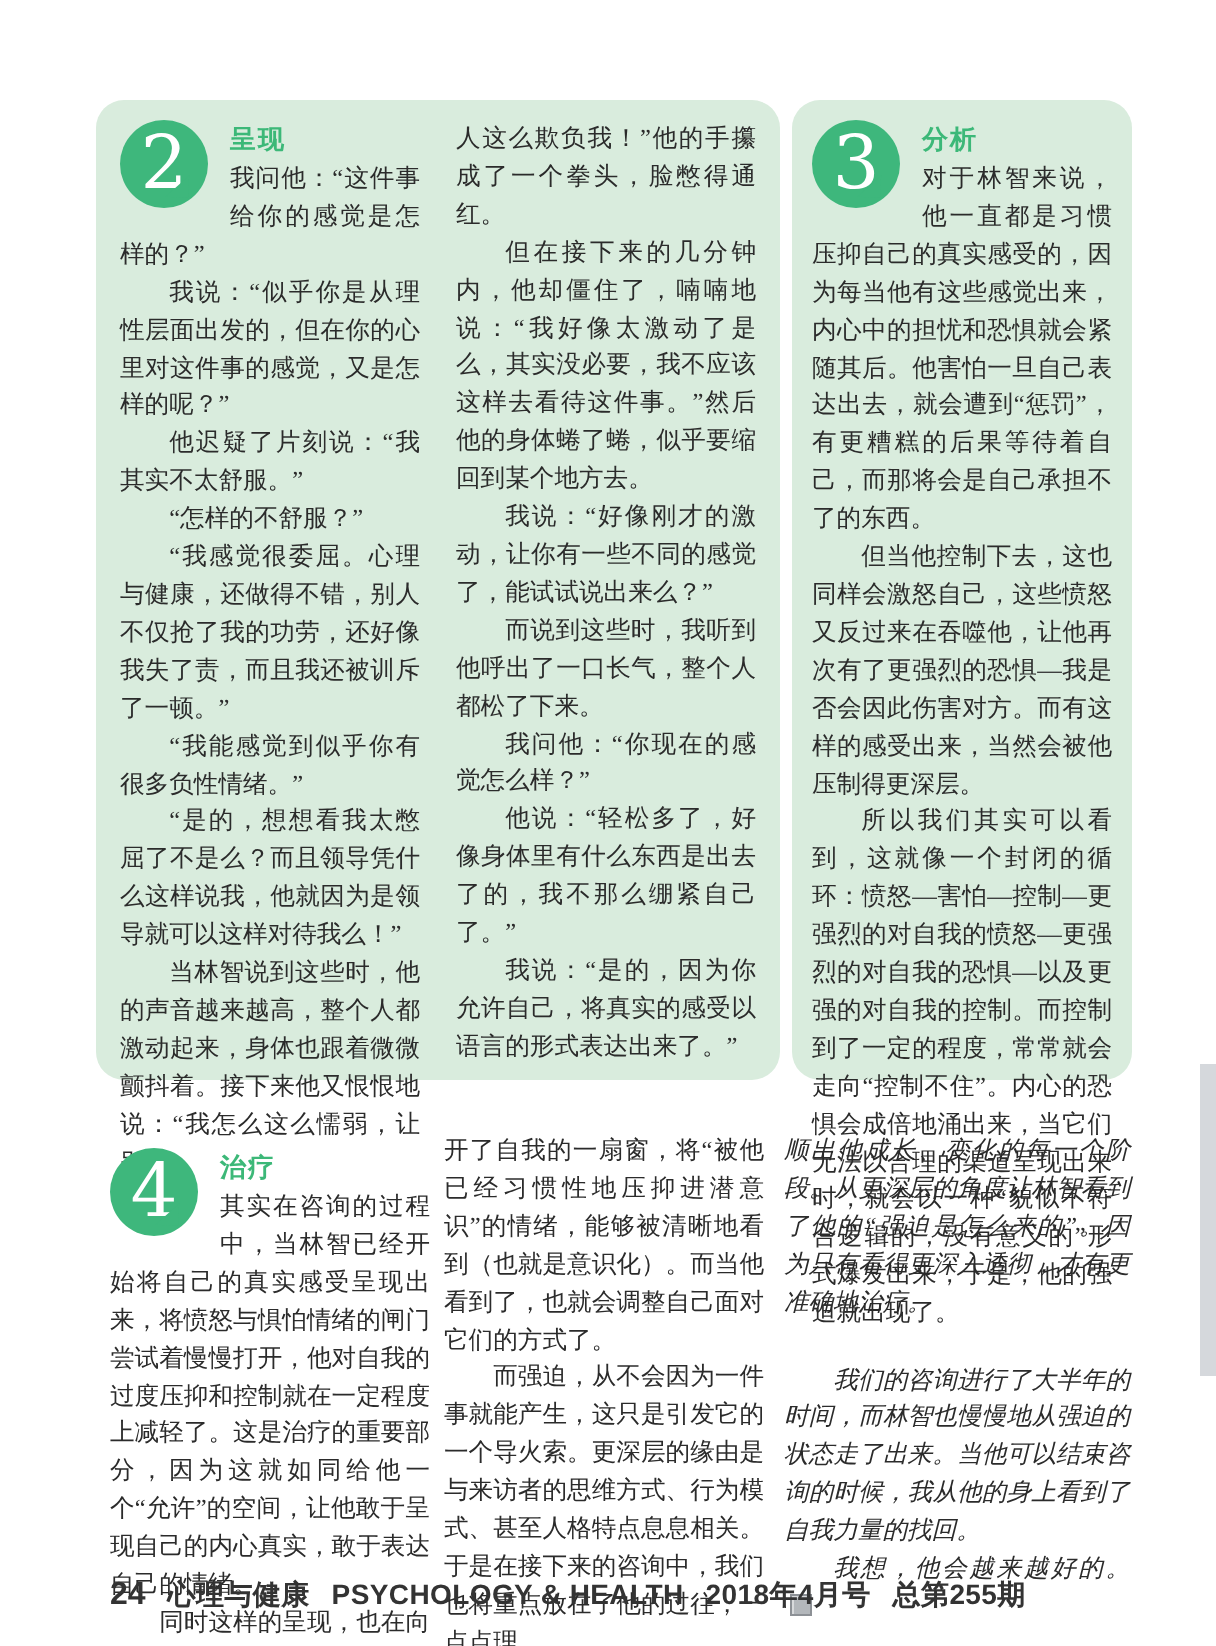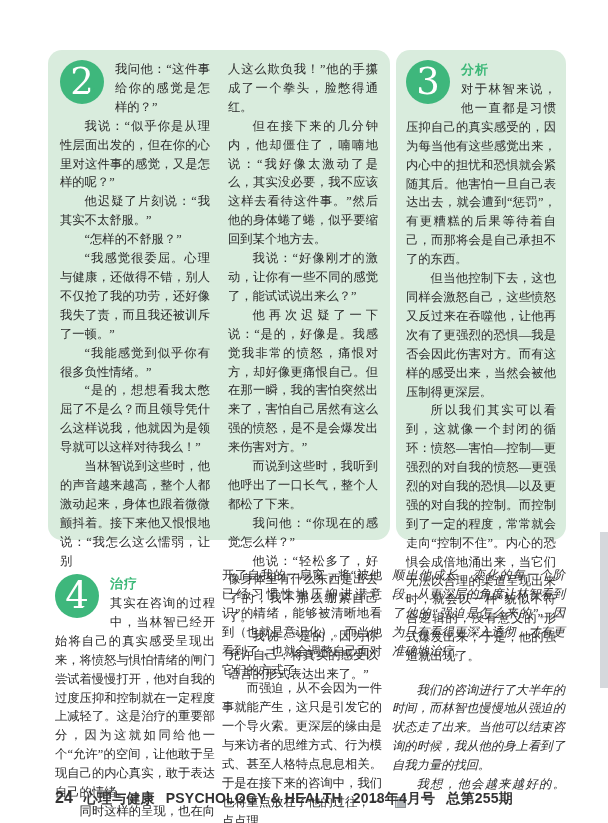--- a/index.html
+++ b/index.html
@@ -61,34 +61,34 @@
 </head>
 <body>
 
 <div class="page">
 
   <div class="greenbox" id="box-s2">
     <div class="col">
       <div class="badge">
         <div class="circle">2</div>
       </div>
+      <div class="sec-title">呈现</div>
       <p class="cont">我问他：“这件事给你的感觉是怎样的？”</p>
       <p>我说：“似乎你是从理性层面出发的，但在你的心里对这件事的感觉，又是怎样的呢？”</p>
       <p>他迟疑了片刻说：“我其实不太舒服。”</p>
       <p>“怎样的不舒服？”</p>
       <p>“我感觉很委屈。心理与健康，还做得不错，别人不仅抢了我的功劳，还好像我失了责，而且我还被训斥了一顿。”</p>
       <p>“我能感觉到似乎你有很多负性情绪。”</p>
       <p>“是的，想想看我太憋屈了不是么？而且领导凭什么这样说我，他就因为是领导就可以这样对待我么！”</p>
       <p>当林智说到这些时，他的声音越来越高，整个人都激动起来，身体也跟着微微颤抖着。接下来他又恨恨地说：“我怎么这么懦弱，让别</p>
     </div>
     <div class="col">
       <p class="cont">人这么欺负我！”他的手攥成了一个拳头，脸憋得通红。</p>
       <p>但在接下来的几分钟内，他却僵住了，喃喃地说：“我好像太激动了是么，其实没必要，我不应该这样去看待这件事。”然后他的身体蜷了蜷，似乎要缩回到某个地方去。</p>
       <p>我说：“好像刚才的激动，让你有一些不同的感觉了，能试试说出来么？”</p>
-      <p>他再次迟疑了一下说：“是的，好像是。我感觉我非常的愤怒，痛恨对方，却好像更痛恨自己。但在那一瞬，我的害怕突然出来了，害怕自己居然有这么强的愤怒，是不是会爆发出来伤害对方。”</p>
       <p>而说到这些时，我听到他呼出了一口长气，整个人都松了下来。</p>
       <p>我问他：“你现在的感觉怎么样？”</p>
       <p>他说：“轻松多了，好像身体里有什么东西是出去了的，我不那么绷紧自己了。”</p>
       <p>我说：“是的，因为你允许自己，将真实的感受以语言的形式表达出来了。”</p>
     </div>
   </div>
 
   <div class="greenbox" id="box-s3">
     <div class="col">
       <div class="badge">

